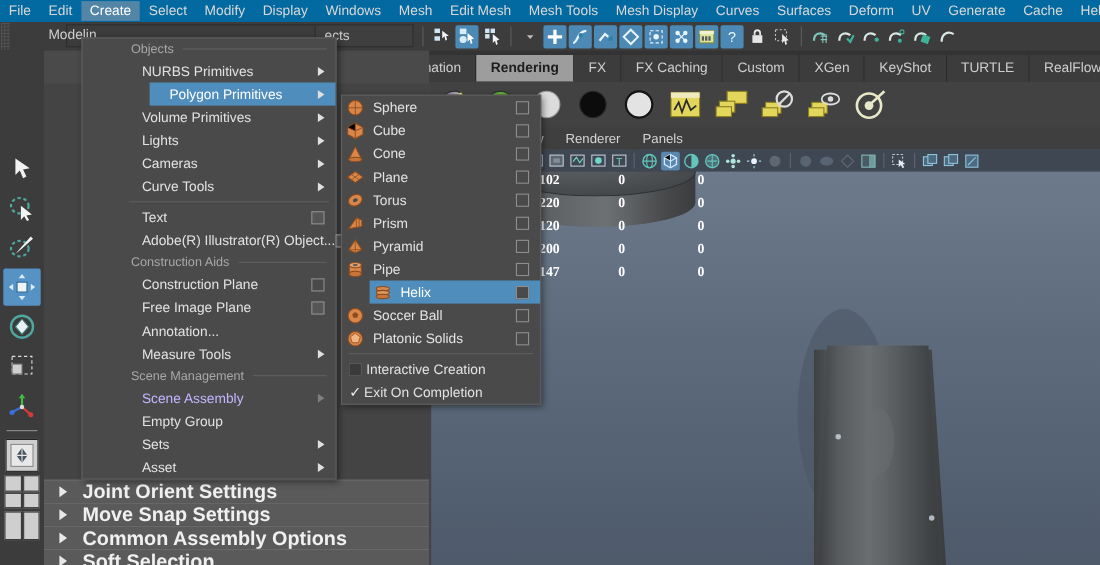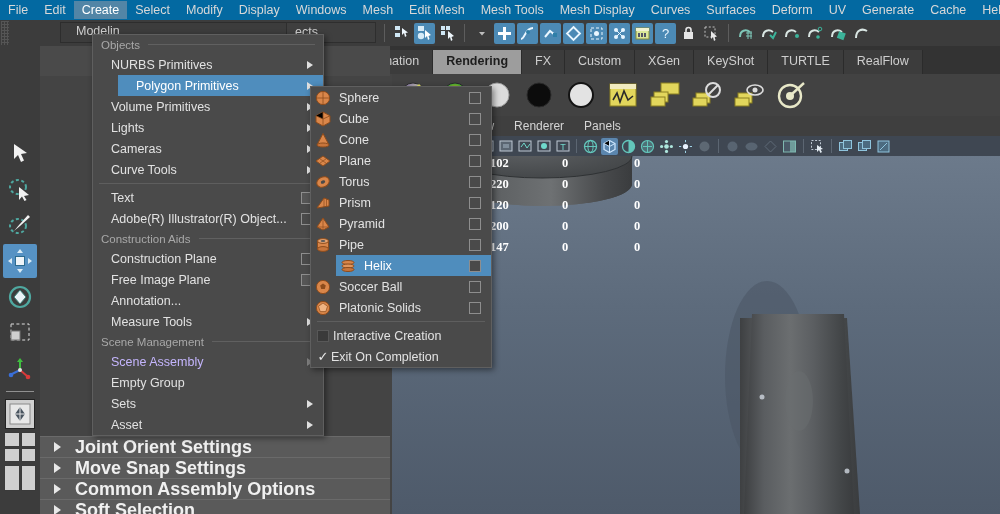--- a/index.html
+++ b/index.html
@@ -44,21 +44,21 @@
     display:flex; align-items:center; justify-content:center;
     position:relative; flex:none;
   }
   .tb-icon.on { background:#4c8ab5; }
 
   .menu-name-field {
     position:absolute; left:60px; top:22px; width:250px; height:21px;
     background:#3c3c3c; border:1px solid #2d2d2d;
   }
   .menu-name-label {
-    position:absolute; left:76px; top:24px; font-size:12.5px; color:#cfcfcf;
+    position:absolute; left:44px; top:24px; font-size:12.5px; color:#cfcfcf;
   }
   .field2 {
     position:absolute; left:286px; top:22px; width:90px; height:21px;
     background:#3f3f3f; border:1px solid #2e2e2e; color:#cfcfcf;
     font-size:12.5px; padding:2px 0 0 8px;
   }
   .live-surface {
     position:absolute; right:4px; top:24px; font-size:12.5px; color:#cfcfcf;
   }
 
@@ -165,21 +165,21 @@
     background:#3f3f3f; display:flex; align-items:center; z-index:12;
   }
   .pm-item { padding:0 10px; font-size:12px; color:#d5d5d5; }
 
   
   .menupanel {
     position:absolute; background:#4a4a4a;
     border:1px solid #5f5f5f; z-index:100;
     box-shadow:2px 2px 6px rgba(0,0,0,.45);
   }
-  #create-menu { left:92px; top:34px; width:232px; }
+  #create-menu { left:74px; top:34px; width:232px;padding-left:36px; }
   #poly-menu   { left:310px; top:86px; width:182px; }
   .mrow {
     height:21px; display:flex; align-items:center;
     padding:0 6px 0 0; position:relative; font-size:12.5px; color:#e2e2e2;
     white-space:nowrap;
   }
   .mrow.hl { background:#4f8dbd; color:#ffffff;margin-left:25px; }
   .mrow.dis { color:#c4b5fd; }
   .mrow .mtext { padding-left:18px; flex:1; }
   .mrow.ico .mtext { padding-left:6px; }
@@ -683,20 +683,21 @@
   <div class="menu-name-field"></div>
   <div class="menu-name-label">Modelin</div>
   <div class="field2">ects</div>
 
   <div class="shelftabs">
     <div style="width:300px;flex:none"></div>
     <div class="shelftab">ging</div>
     <div class="shelftab">Animation</div>
     <div class="shelftab sel">Rendering</div>
     <div class="shelftab">FX</div>
+    <div class="shelftab">FX Caching</div>
     <div class="shelftab">Custom</div>
     <div class="shelftab">XGen</div>
     <div class="shelftab">KeyShot</div>
     <div class="shelftab">TURTLE</div>
     <div class="shelftab">RealFlow</div>
   </div>
 
   <div style="position:absolute;left:310px;top:51px;width:7px;height:18px;border:2px solid #2fd24a;border-left:none;z-index:4"></div>
 
   <div class="leftpanel">

